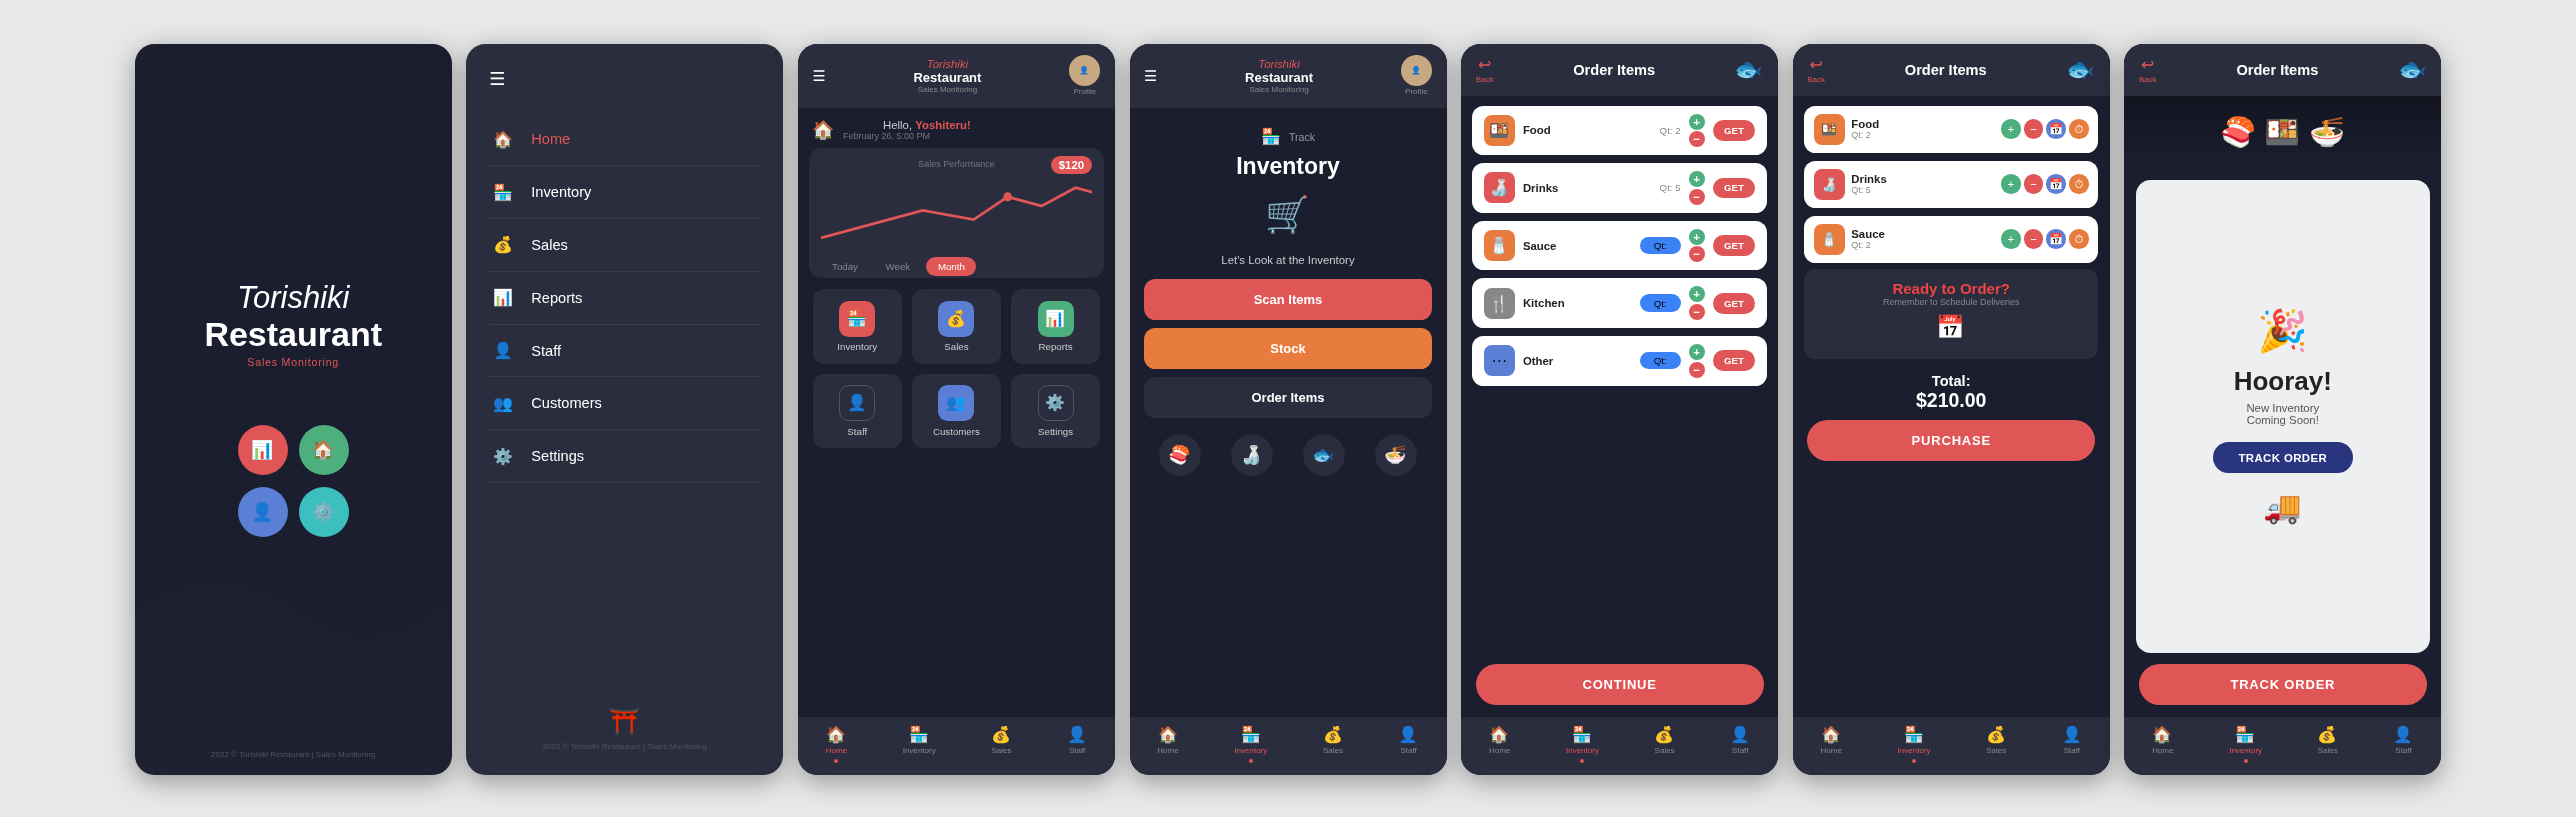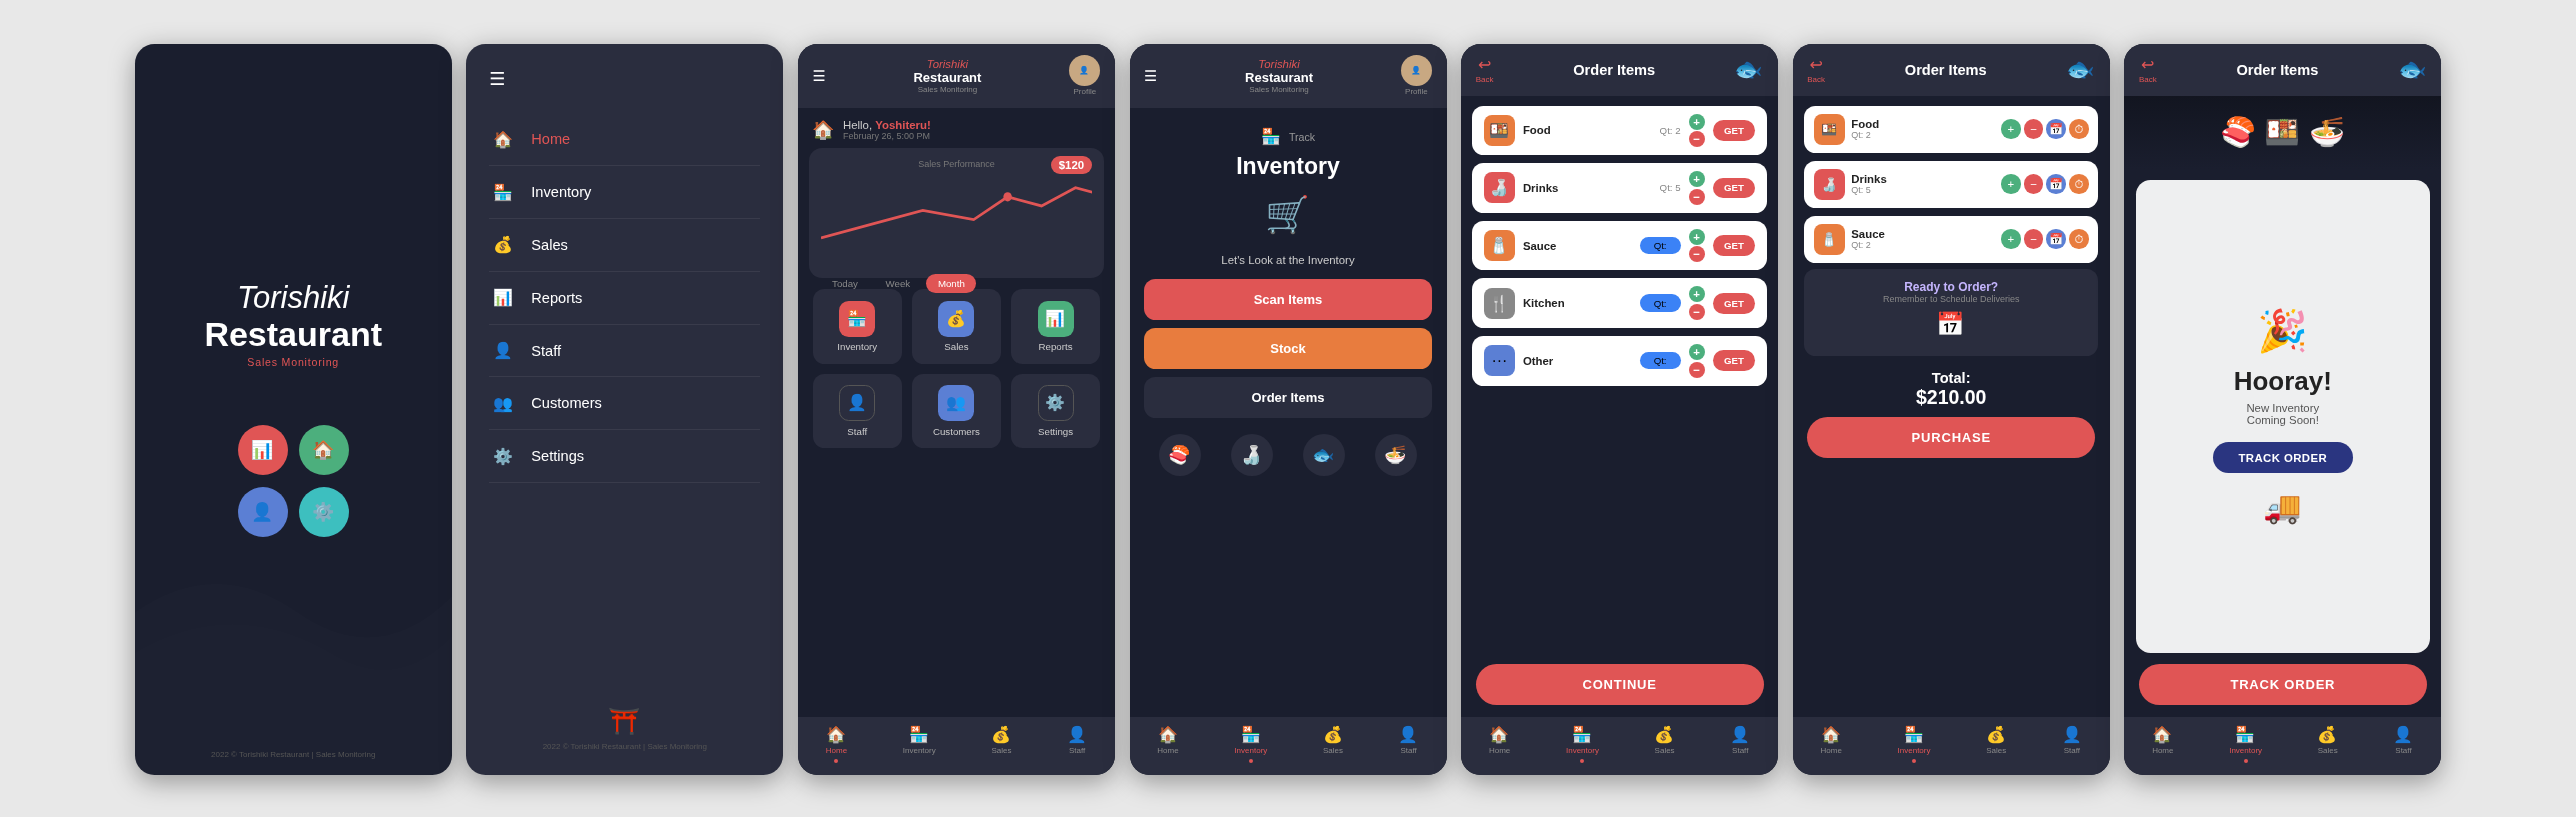--- a/index.html
+++ b/index.html
@@ -157,41 +157,41 @@
       display: flex; align-items: center; justify-content: center; font-size: 8px; color: #fff;
       overflow: hidden;
     }
     .screen-header .profile-label { font-size: 8px; color: #888; text-align: center; margin-top: 1.6px; }
 
     .dash-hello {
       padding: 11.4px 14.6px 6.5px;
       display: flex; align-items: center; gap: 8px;
     }
     .dash-hello .house-icon { font-size: 18px; }
-    .dash-hello .greet-text { font-size: 11.4px; color: #ccc; }
+    .dash-hello .greet-text { font-size: 11.4px; color: #ccc; margin-left: 40px; }
     .dash-hello .greet-text span { color: #e05555; font-weight: 600; }
     .dash-hello .date { font-size: 9px; color: #777; }
 
     .sales-chart-area {
       margin: 0 11.4px;
       background: #2a2d3e;
       border-radius: 13px;
       padding: 11.4px;
       position: relative;
       height: 130px;
     }
     .sales-chart-area .price-bubble {
       position: absolute; top: 8px; right: 11.4px;
       background: #e05555; color: #fff;
       padding: 3.2px 8px; border-radius: 13px; font-size: 11.4px; font-weight: 700;
     }
     .sales-chart-area .chart-label { color: #777; font-size: 9px; text-align: center; margin-bottom: 4.9px; }
     .chart-svg { width: 100%; height: 73px; }
     .tab-row {
-      display: flex; gap: 4.9px; margin-top: 24px;
+      display: flex; gap: 4.9px; margin-top: 7px;
     }
     .tab-pill {
       padding: 4px 11.4px; border-radius: 16px; font-size: 9.7px;
       cursor: pointer; color: #888;
     }
     .tab-pill.active { background: #e05555; color: #fff; }
 
     .icon-section {
       display: grid; grid-template-columns: 1fr 1fr 1fr; gap: 9.7px;
       padding: 11.4px 14.6px;
@@ -363,21 +363,21 @@
     .action-icon.red-bg { background: #e05555; color: #fff; }
     .action-icon.blue-bg { background: #5b7fd4; color: #fff; }
     .action-icon.orange-bg { background: #e87c3e; color: #fff; }
 
     .ready-section {
       background: #2a2d3e; border-radius: 11.4px;
       margin: 6.5px 11.4px;
       padding: 11.4px;
       text-align: center;
     }
-    .ready-title { color: #c4b5fd; font-size: 12px; font-weight: 700; }
+    .ready-title { color: #ef4444; font-size: 15px; font-weight: 700; }
     .ready-sub { color: #888; font-size: 9px; }
     .schedule-icon { font-size: 23px; margin: 6.5px 0; }
 
     .total-section {
       padding: 8px 14.6px;
       text-align: center;
     }
     .total-label { color: #fff; font-size: 14.6px; font-weight: 700; }
     .total-amount { color: #fff; font-size: 19.5px; font-weight: 700; }
 

